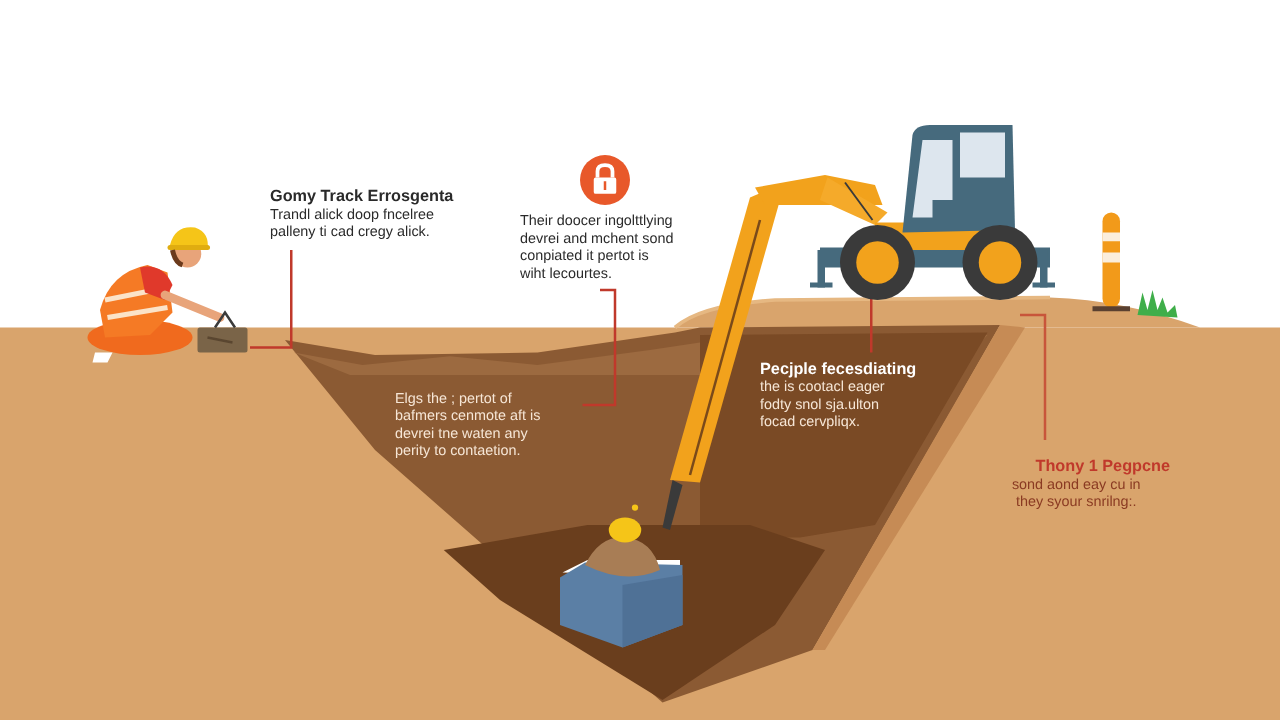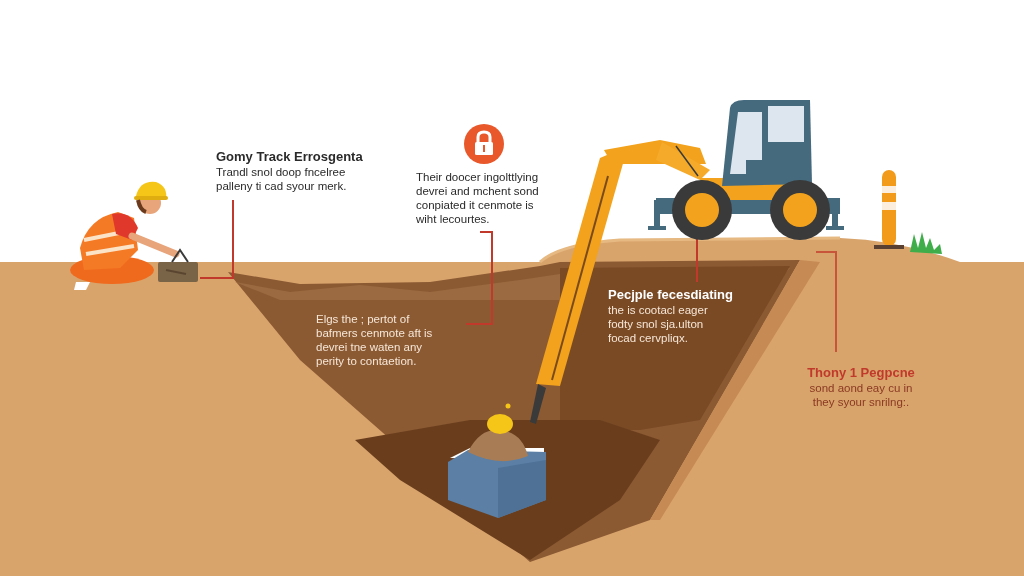--- a/index.html
+++ b/index.html
@@ -3,21 +3,21 @@
   <meta charset="utf-8">
   <style>
     html, body { margin: 0; padding: 0; }
     body {
       width: 1024px; height: 576px; overflow: hidden; position: relative;
       background: #ffffff;
       font-family: "Liberation Sans", "DejaVu Sans", sans-serif;
     }
     .scene { position: absolute; left: 0; top: 0; width: 1024px; height: 576px; }
     .label { position: absolute; line-height: 14px; font-size: 11.5px; }
-    .label .title { font-weight: bold; font-size: 13px; display: block; margin-bottom: 1px; }
+    .label .title { font-weight: bold; font-size: 13px; display: block; margin-bottom: 1px; text-align: right; }
     .label .line { display: block; white-space: nowrap; }
     .dark { color: #2a2a2a; }
     .light { color: #f6e6d6; }
     .light .title { color: #ffffff; }
     .red { color: #b8432c; text-align: center; }
     .red .title { color: #c0392b; }
     .red .line { color: #8a3a22; }
     .lock-badge {
       position: absolute; left: 464px; top: 124px; width: 40px; height: 40px;
       border-radius: 50%; background: #e8582a;
@@ -113,28 +113,28 @@
 <div class="lock-badge">
   <svg width="40" height="40" viewBox="0 0 40 40">
     <path d="M14 18 L14 13 Q14 8 20 8 Q26 8 26 13 L26 18" fill="none" stroke="#ffffff" stroke-width="3"></path>
     <rect x="11" y="18" width="18" height="13" rx="1.5" fill="#ffffff"></rect>
     <rect x="19" y="21" width="2" height="7" fill="#e8582a"></rect>
   </svg>
 </div>
 
 <div class="label dark" style="left:216px; top:150px;">
   <span class="title">Gomy Track Errosgenta</span>
-  <span class="line">Trandl snol doop fncelree</span>
-  <span class="line">palleny ti cad syour merk.</span>
+  <span class="line">Trandl alick doop fncelree</span>
+  <span class="line">palleny ti cad cregy alick.</span>
 </div>
 
 <div class="label dark" style="left:416px; top:170px;">
   <span class="line">Their doocer ingolttlying</span>
   <span class="line">devrei and mchent sond</span>
-  <span class="line">conpiated it cenmote is</span>
+  <span class="line">conpiated it pertot is</span>
   <span class="line">wiht lecourtes.</span>
 </div>
 
 <div class="label light" style="left:316px; top:312px;">
   <span class="line">Elgs the ; pertot of</span>
   <span class="line">bafmers cenmote aft is</span>
   <span class="line">devrei tne waten any</span>
   <span class="line">perity to contaetion.</span>
 </div>
 

